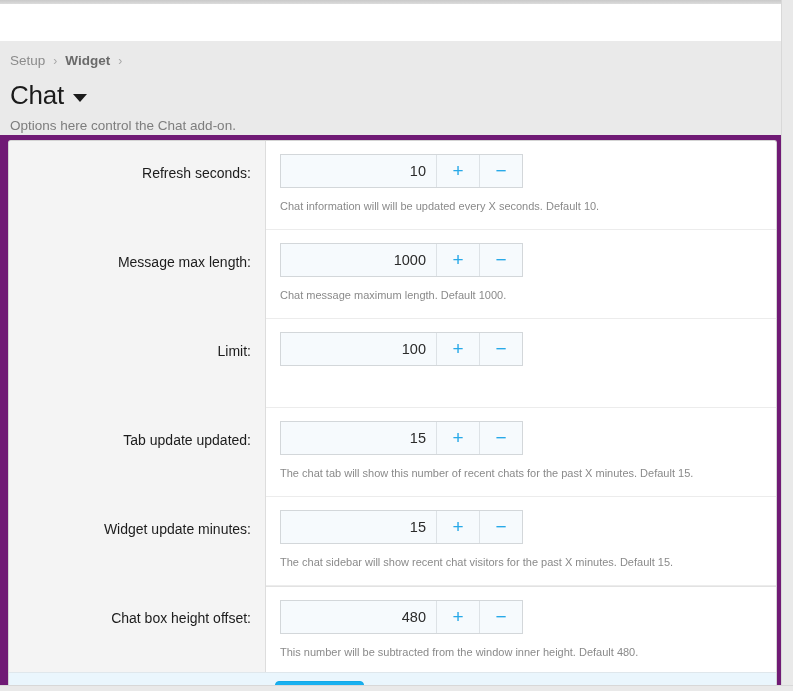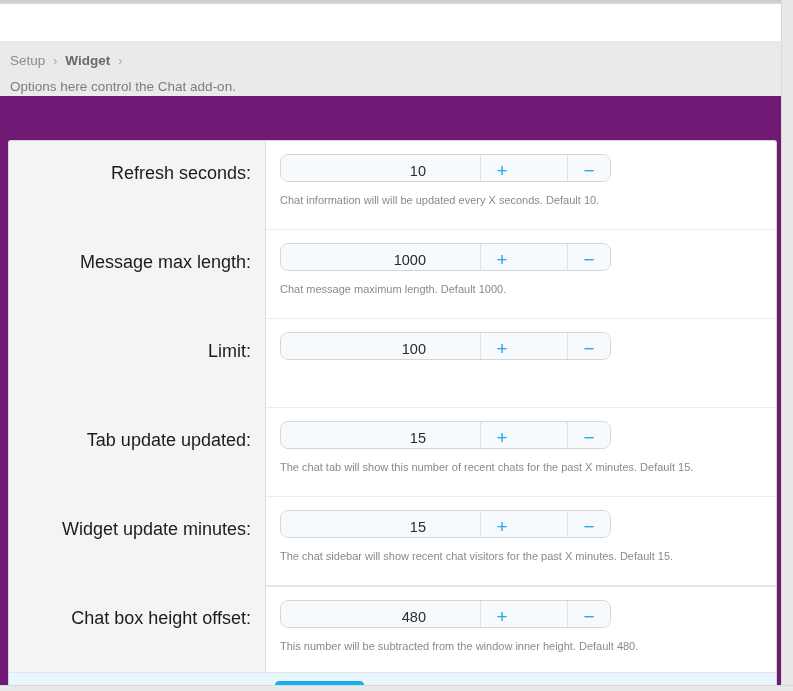--- a/index.html
+++ b/index.html
@@ -146,47 +146,46 @@
   .row {
     height: 89px;
     position: relative;
   }
   .row-label {
     height: 89px;
     display: flex;
     align-items: flex-start;
     justify-content: flex-end;
     padding: 22px 14px 0 0;
-    font-size: 18px;
+    font-size: 14px;
     color: #1c1c1c;
     line-height: 20px;
     text-align: right;
   }
 
   .row-field {
     height: 89px;
     padding: 13px 0 0 14px;
     border-bottom: 1px solid #ececec;
   }
   .row-field.last {
     border-bottom: none;
   }
   .row-field.sep-strong {
     border-top: 1px solid #e2e2e2;
   }
 
   
   .input-group {
     display: inline-flex;
-    height: 28px;
+    height: 34px;
     border: 1px solid #d3d7da;
-    border-radius: 8px;
+    border-radius: 0;
     overflow: hidden;
     background: #f6fafd;
-    gap: 44px;
   }
   .num-input {
     width: 155px;
     height: 32px;
     border: none;
     outline: none;
     background: #f6fafd;
     text-align: right;
     padding: 0 10px 0 8px;
     font-family: "Liberation Sans", sans-serif;
@@ -255,20 +254,24 @@
 
     <div class="header">
 
       <div class="breadcrumb">
         <a class="crumb" href="#">Setup</a>
         <span class="sep">›</span>
         <a class="crumb current" href="#">Widget</a>
         <span class="sep">›</span>
       </div>
 
+      <div class="page-title">
+        <span class="title-text">Chat</span>
+        <span class="caret-down"></span>
+      </div>
 
       <div class="page-sub">Options here control the Chat add-on.</div>
     </div>
 
     <div class="panel">
 
       <div class="panel-body">
 
         <div class="label-col">
           <div class="row">

